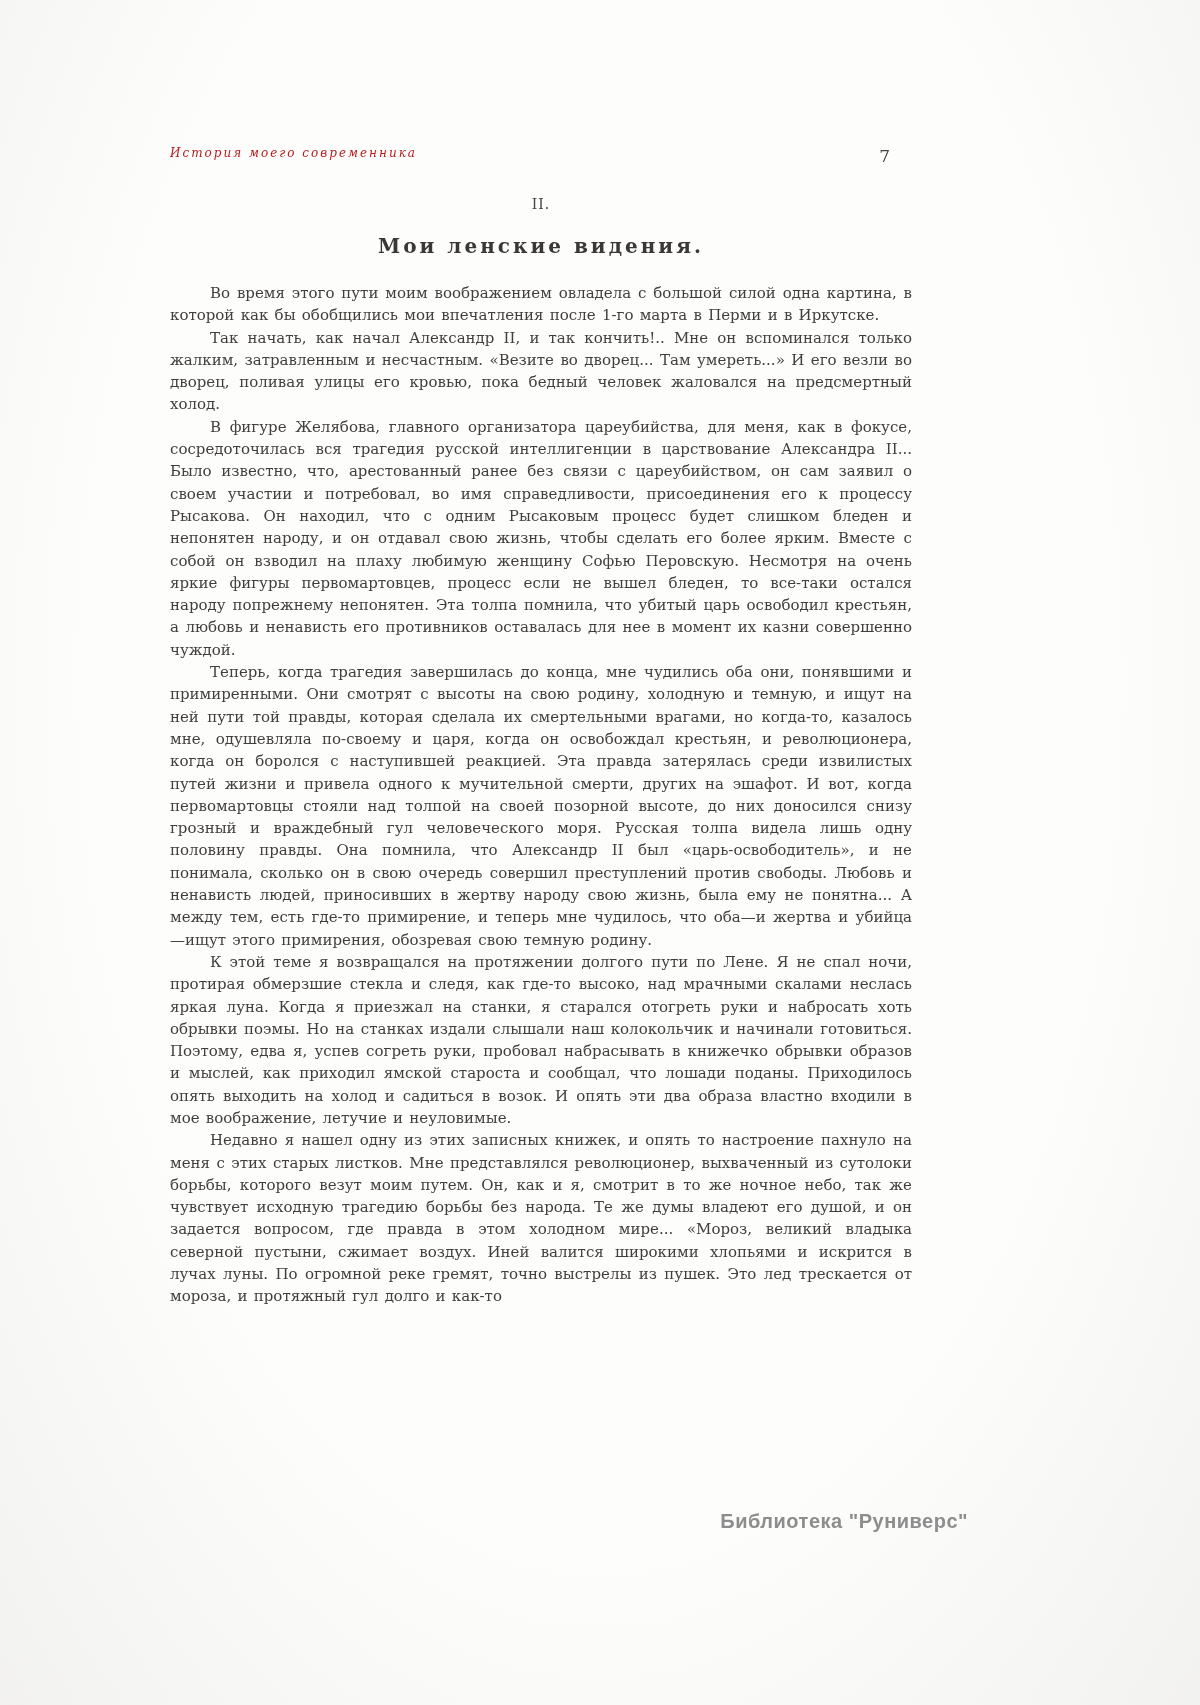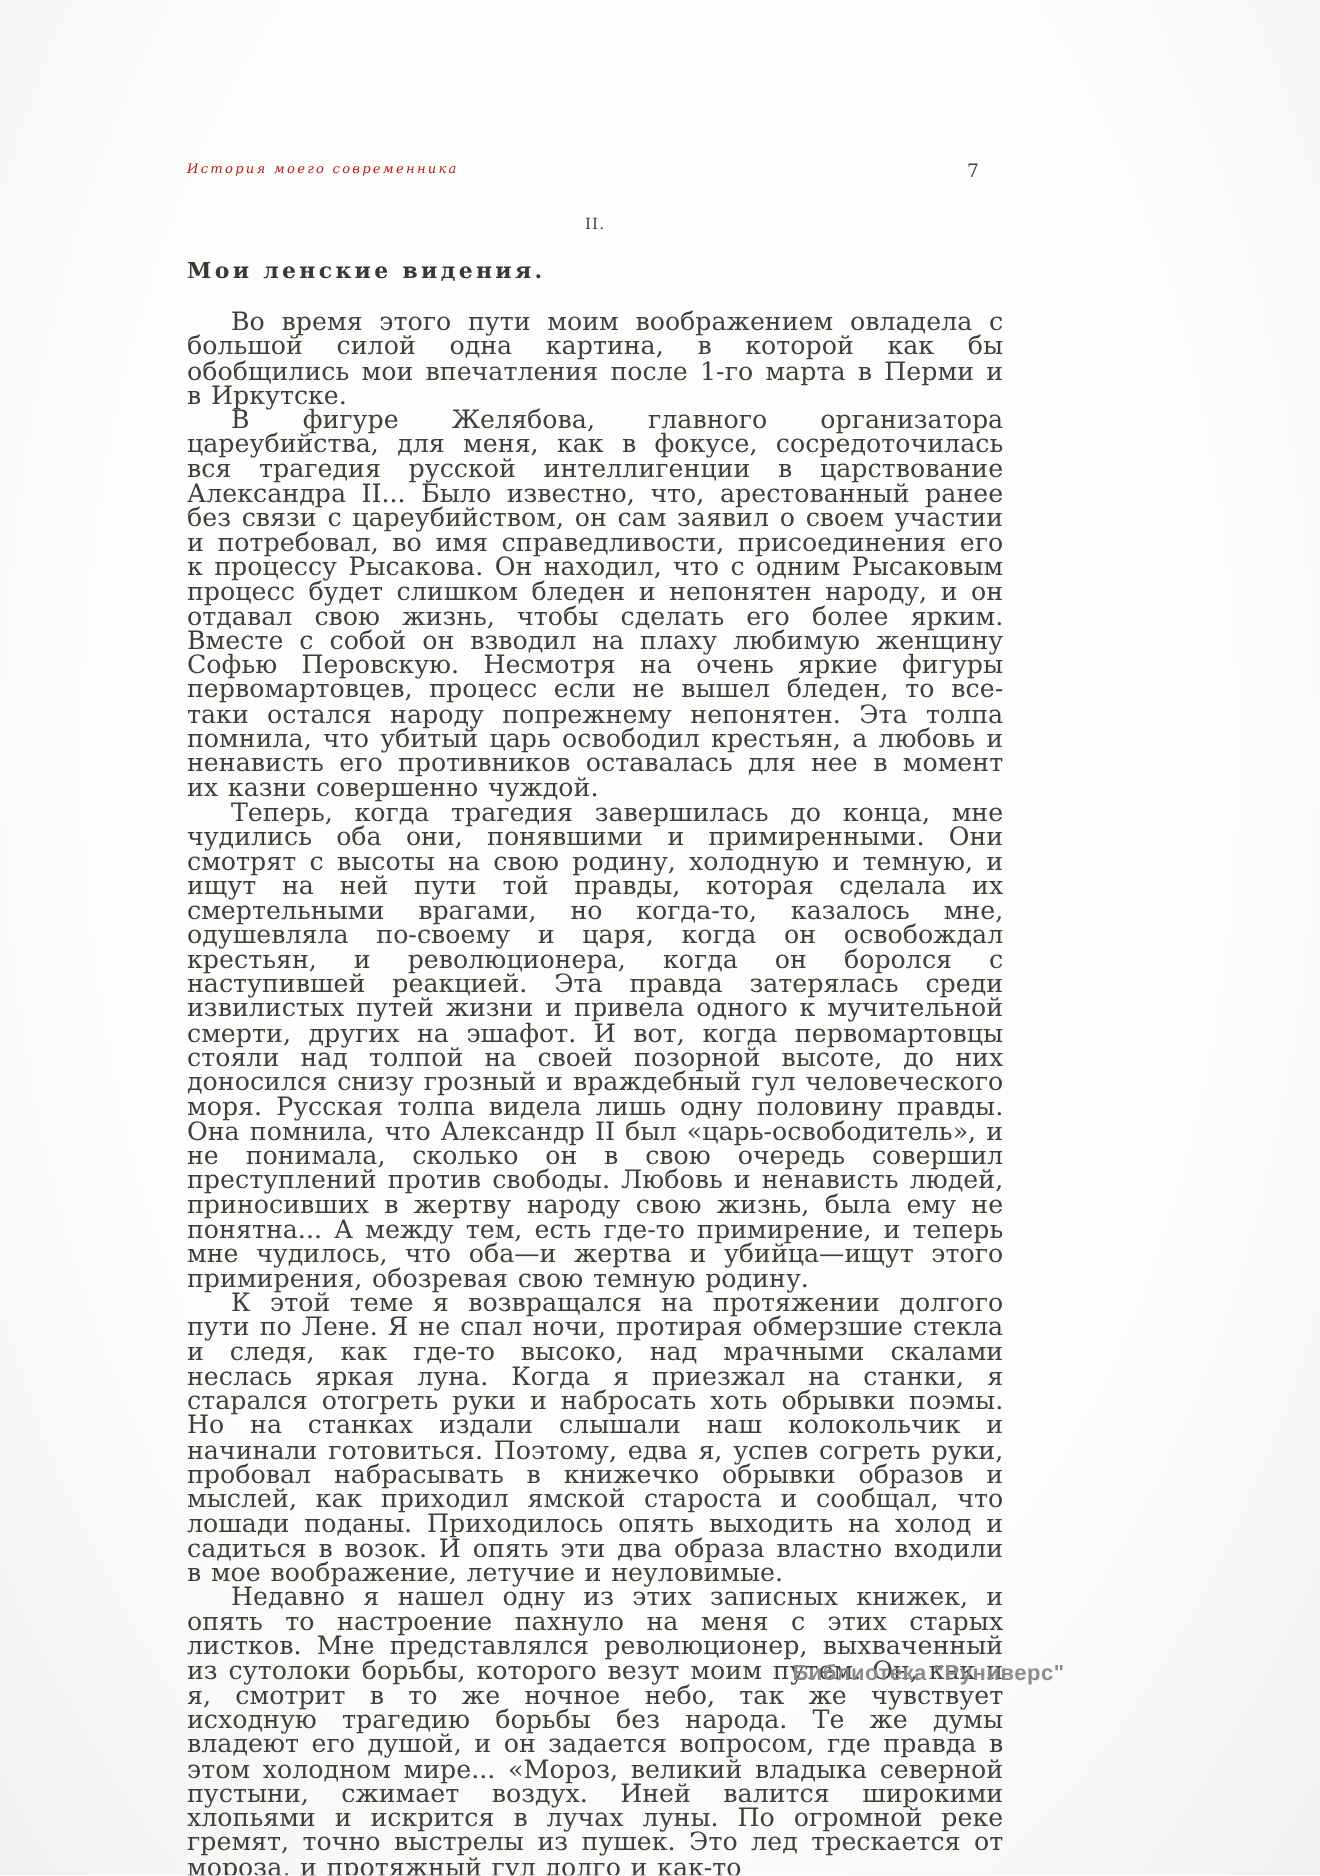--- a/index.html
+++ b/index.html
@@ -53,32 +53,32 @@
     color: #45423f;
   }
   .chapter-numeral {
     text-align: center;
     font-size: 14px;
     letter-spacing: 1px;
     margin: 0 0 22px 0;
     color: #45423f;
   }
   .section-title {
-    text-align: left;
+    text-align: center;
     font-size: 20px;
     font-weight: bold;
     letter-spacing: 3px;
     margin: 16px 0 24px 0;
     color: #3a3734;
   }
   .body-text p {
     margin: 0;
     text-indent: 40px;
     text-align: justify;
-    font-size: 23px;
+    font-size: 15px;
     line-height: 22.3px;
     word-spacing: 1.5px;
     color: #413e3b;
   }
   .watermark {
     position: absolute;
     right: 232px;
     top: 1510px;
     font-family: "Liberation Sans", sans-serif;
     font-size: 20px;
@@ -98,20 +98,21 @@
       <span class="running-title">История моего современника</span>
       <span class="page-number">7</span>
     </div>
 
     <div class="chapter-numeral">II.</div>
 
     <div class="section-title">Мои ленские видения.</div>
 
     <div class="body-text">
       <p>Во время этого пути моим воображением овладела с большой силой одна картина, в которой как бы обобщились мои впечатления после 1-го марта в Перми и в Иркутске.</p>
+      <p>Так начать, как начал Александр II, и так кончить!.. Мне он вспоминался только жалким, затравленным и несчастным. «Везите во дворец... Там умереть...» И его везли во дворец, поливая улицы его кровью, пока бедный человек жаловался на предсмертный холод.</p>
       <p>В фигуре Желябова, главного организатора цареубийства, для меня, как в фокусе, сосредоточилась вся трагедия русской интеллигенции в царствование Александра II... Было известно, что, арестованный ранее без связи с цареубийством, он сам заявил о своем участии и потребовал, во имя справедливости, присоединения его к процессу Рысакова. Он находил, что с одним Рысаковым процесс будет слишком бледен и непонятен народу, и он отдавал свою жизнь, чтобы сделать его более ярким. Вместе с собой он взводил на плаху любимую женщину Софью Перовскую. Несмотря на очень яркие фигуры первомартовцев, процесс если не вышел бледен, то все-таки остался народу попрежнему непонятен. Эта толпа помнила, что убитый царь освободил крестьян, а любовь и ненависть его противников оставалась для нее в момент их казни совершенно чуждой.</p>
       <p>Теперь, когда трагедия завершилась до конца, мне чудились оба они, понявшими и примиренными. Они смотрят с высоты на свою родину, холодную и темную, и ищут на ней пути той правды, которая сделала их смертельными врагами, но когда-то, казалось мне, одушевляла по-своему и царя, когда он освобождал крестьян, и революционера, когда он боролся с наступившей реакцией. Эта правда затерялась среди извилистых путей жизни и привела одного к мучительной смерти, других на эшафот. И вот, когда первомартовцы стояли над толпой на своей позорной высоте, до них доносился снизу грозный и враждебный гул человеческого моря. Русская толпа видела лишь одну половину правды. Она помнила, что Александр II был «царь-освободитель», и не понимала, сколько он в свою очередь совершил преступлений против свободы. Любовь и ненависть людей, приносивших в жертву народу свою жизнь, была ему не понятна... А между тем, есть где-то примирение, и теперь мне чудилось, что оба—и жертва и убийца—ищут этого примирения, обозревая свою темную родину.</p>
       <p>К этой теме я возвращался на протяжении долгого пути по Лене. Я не спал ночи, протирая обмерзшие стекла и следя, как где-то высоко, над мрачными скалами неслась яркая луна. Когда я приезжал на станки, я старался отогреть руки и набросать хоть обрывки поэмы. Но на станках издали слышали наш колокольчик и начинали готовиться. Поэтому, едва я, успев согреть руки, пробовал набрасывать в книжечко обрывки образов и мыслей, как приходил ямской староста и сообщал, что лошади поданы. Приходилось опять выходить на холод и садиться в возок. И опять эти два образа властно входили в мое воображение, летучие и неуловимые.</p>
       <p>Недавно я нашел одну из этих записных книжек, и опять то настроение пахнуло на меня с этих старых листков. Мне представлялся революционер, выхваченный из сутолоки борьбы, которого везут моим путем. Он, как и я, смотрит в то же ночное небо, так же чувствует исходную трагедию борьбы без народа. Те же думы владеют его душой, и он задается вопросом, где правда в этом холодном мире... «Мороз, великий владыка северной пустыни, сжимает воздух. Иней валится широкими хлопьями и искрится в лучах луны. По огромной реке гремят, точно выстрелы из пушек. Это лед трескается от мороза, и протяжный гул долго и как-то</p>
     </div>
 
   </div>
 
   <div class="watermark">Библиотека "Руниверс"</div>
 

